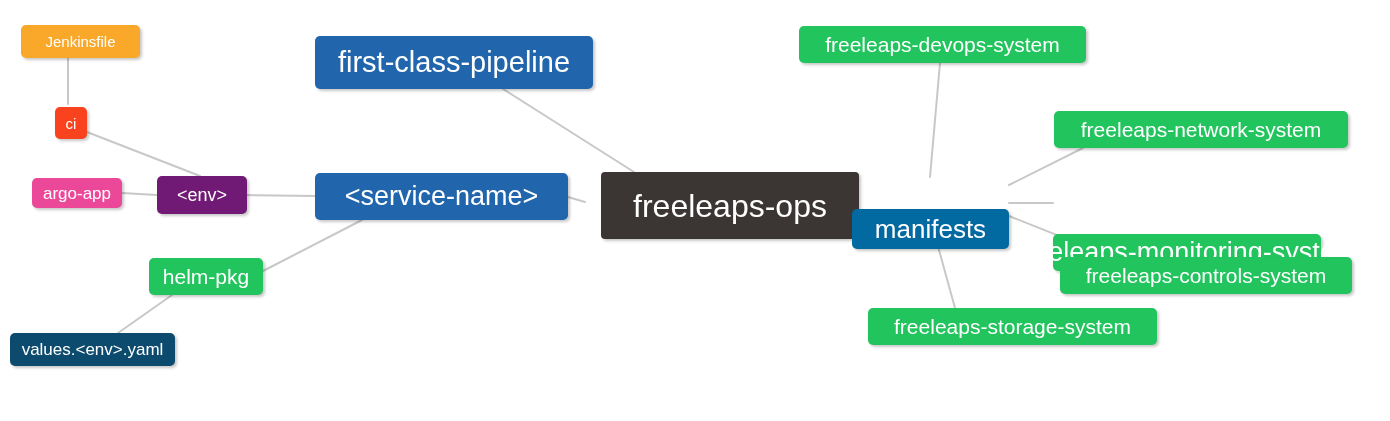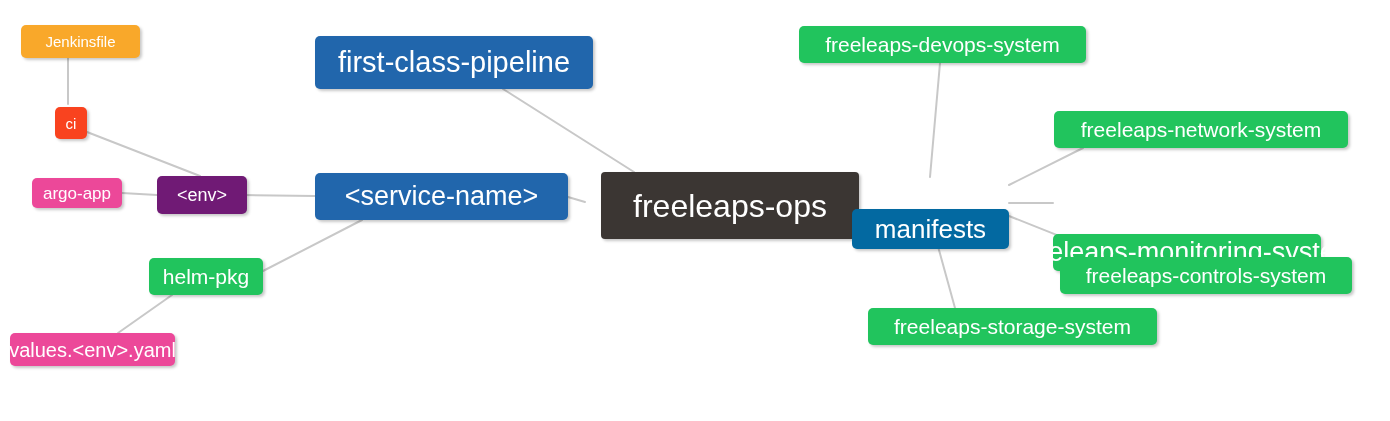--- a/index.html
+++ b/index.html
@@ -92,21 +92,21 @@
       </div>
       <div class="node red" style="left: 32px; top: 178px; width: 90px; height: 30px; font-size: 17px; background: #ec4899;">
         <span>argo-app</span>
       </div>
       <div class="node red" style="left: 55px; top: 107px; width: 32px; height: 32px; font-size: 15px; background: rgb(249, 67, 31);">
         <span>ci</span>
       </div>
       <div class="node orange" style="left: 21px; top: 25px; width: 119px; height: 33px; font-size: 15px; background: rgb(249, 168, 42);">
         <span>Jenkinsfile</span>
       </div>
-      <div class="node red" style="left: 10px; top: 333px; width: 165px; height: 33px; font-size: 20px; background: #ec4899;">
+      <div class="node red" style="left: 10px; top: 333px; width: 165px; height: 33px; font-size: 17px; background: #0c4a6e;">
         <span>values.&lt;env&gt;.yaml</span>
       </div>
       <div class="node green" style="left: 799px; top: 26px; width: 287px; height: 37px; font-size: 21px; background: rgb(33, 196, 93);">
         <span>freeleaps-devops-system</span>
       </div>
       <div class="node green" style="left: 1054px; top: 111px; width: 294px; height: 37px; font-size: 21px; background: rgb(33, 196, 93);">
         <span>freeleaps-network-system</span>
       </div>
       <div class="node green" style="left: 1053px; top: 186px; width: 268px; height: 37px; font-size: 27px; background: rgb(33, 196, 93); margin-top: 48px;">
         <span>freeleaps-monitoring-system</span>

